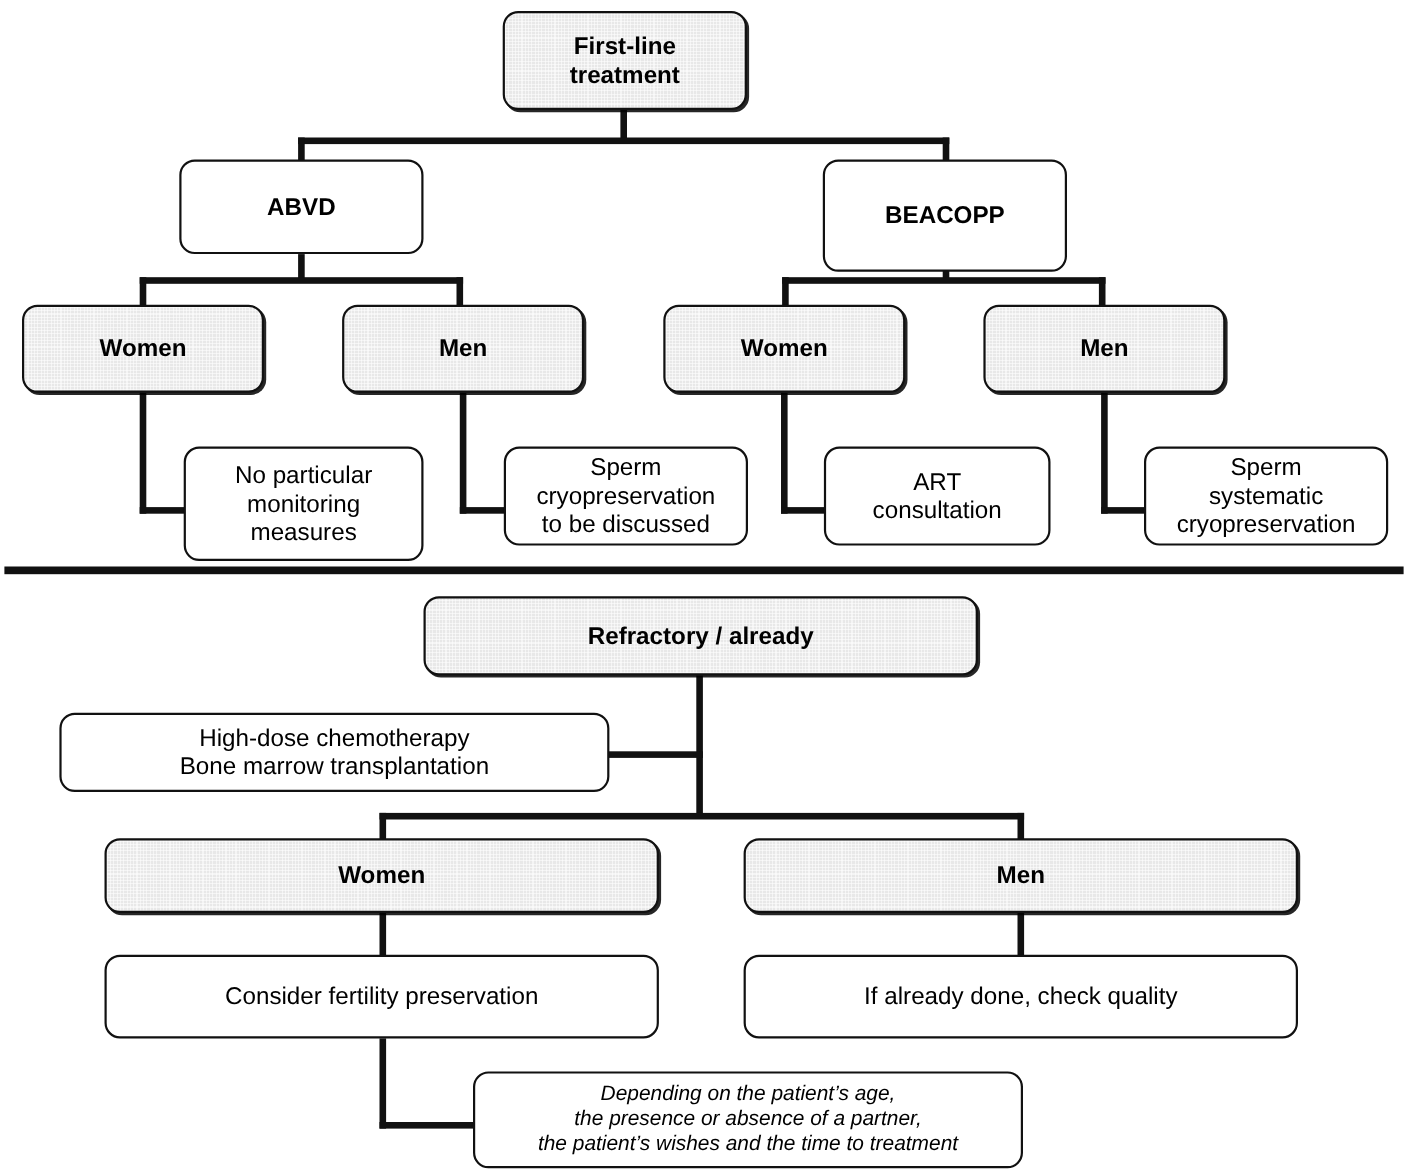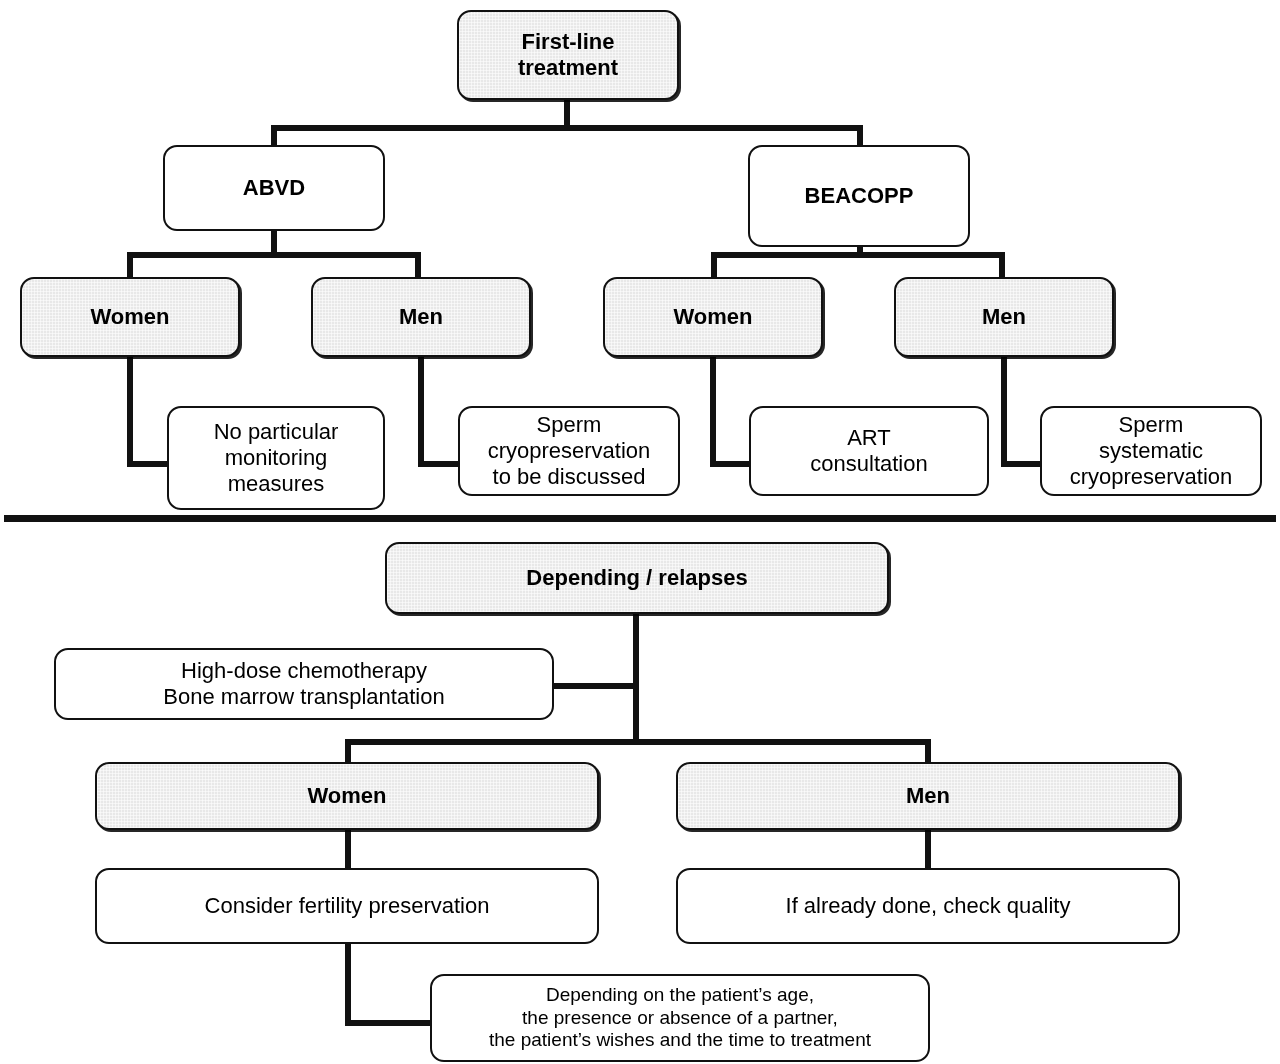--- a/index.html
+++ b/index.html
@@ -129,35 +129,35 @@
     <span class="txt">monitoring</span>
     <span class="txt">measures</span>
   </div>
 
   <div class="node plain fs-leaf" style="left:458px; top:406px; width:222px; height:90px; flex-direction:column;">
     <span class="txt">Sperm</span>
     <span class="txt">cryopreservation</span>
     <span class="txt">to be discussed</span>
   </div>
 
-  <div class="node plain fs-leaf" style="left:749px; top:406px; width:240px; height:90px; flex-direction:column;">
+  <div class="node plain fs-leaf" style="left:749px; top:406px; width:206px; height:90px; flex-direction:column;">
     <span class="txt">ART</span>
     <span class="txt">consultation</span>
   </div>
 
   <div class="node plain fs-leaf" style="left:1040px; top:406px; width:222px; height:90px; flex-direction:column;">
     <span class="txt">Sperm</span>
     <span class="txt">systematic</span>
     <span class="txt">cryopreservation</span>
   </div>
 
   <div class="divider" style="top:515px;"></div>
 
   <div class="node shaded bold fs-root" style="left:385px; top:542px; width:504px; height:72px;">
-    <span class="txt">Depending / relapses</span>
+    <span class="txt">Refractory / already</span>
   </div>
 
   <div class="lineV" style="left:633px; top:614px; width:6px; height:128px;"></div>
 
   <div class="lineH" style="left:549px; top:683px; width:90px; height:6px;"></div>
 
   <div class="node plain fs-leaf" style="left:54px; top:648px; width:500px; height:72px; flex-direction:column;">
     <span class="txt">High-dose chemotherapy</span>
     <span class="txt">Bone marrow transplantation</span>
   </div>
@@ -180,19 +180,19 @@
     <span class="txt">Consider fertility preservation</span>
   </div>
 
   <div class="node plain fs-leaf" style="left:676px; top:868px; width:504px; height:76px; flex-direction:column;">
     <span class="txt">If already done, check quality</span>
   </div>
 
   <div class="lineV" style="left:345px; top:944px; width:6px; height:82px;"></div>
   <div class="lineH" style="left:345px; top:1020px; width:90px; height:6px;"></div>
 
-  <div class="node plain fs-small" style="left:430px; top:974px; width:500px; height:88px; flex-direction:column;">
+  <div class="node plain fs-small" style="left:430px; top:974px; width:500px; height:88px; flex-direction:column;font-style:italic;">
     <span class="txt">Depending on the patient’s age,</span>
     <span class="txt">the presence or absence of a partner,</span>
     <span class="txt">the patient’s wishes and the time to treatment</span>
   </div>
 
 </div>
 
 </body></html>

